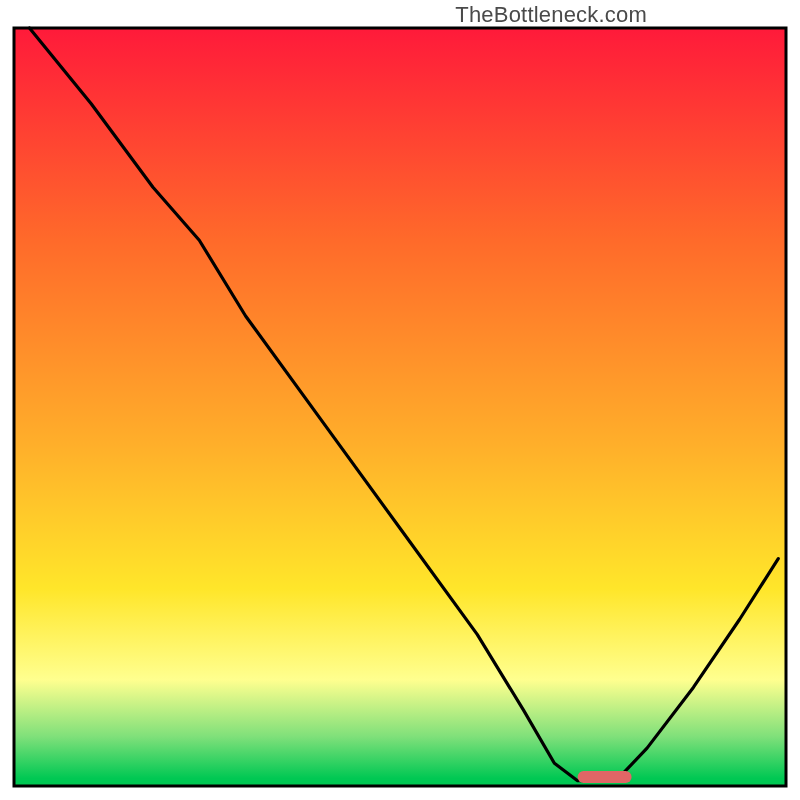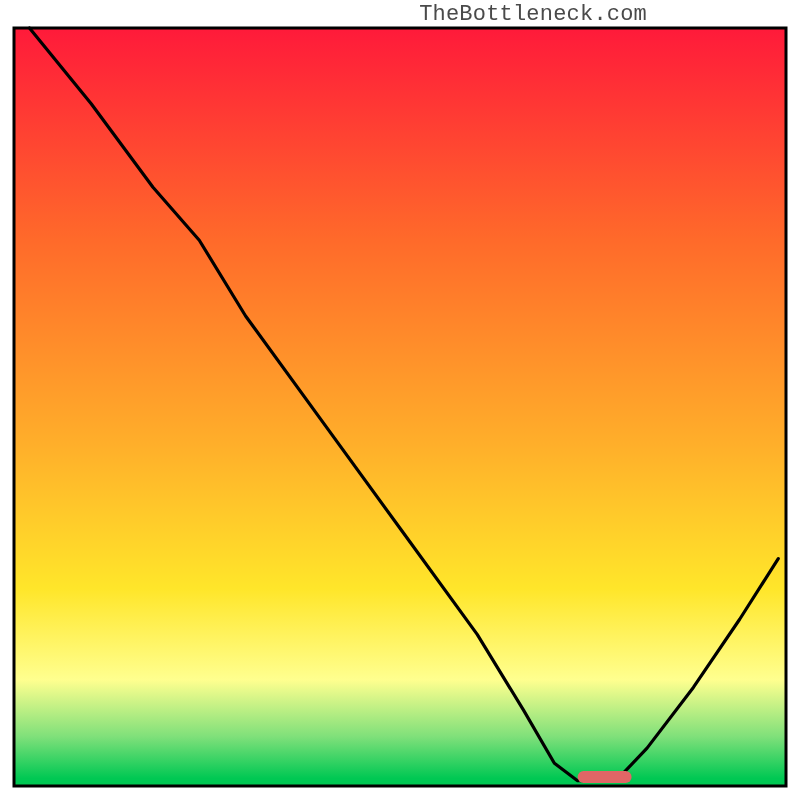--- a/index.html
+++ b/index.html
@@ -8,21 +8,20 @@
     width: 800px;
     height: 800px;
     overflow: hidden;
     background: #ffffff;
     font-family: Arial, Helvetica, sans-serif;
   }
   .stage {
     position: relative;
     width: 653px;
     height: 800px;
-    font-family: Liberation Mono, monospace;
   }
   .watermark {
     position: absolute;
     top: 2px;
     right: 6px;
     z-index: 10;
     color: #4a4a4a;
     font-size: 22px;
     font-weight: 500;
     letter-spacing: 0.2px;

